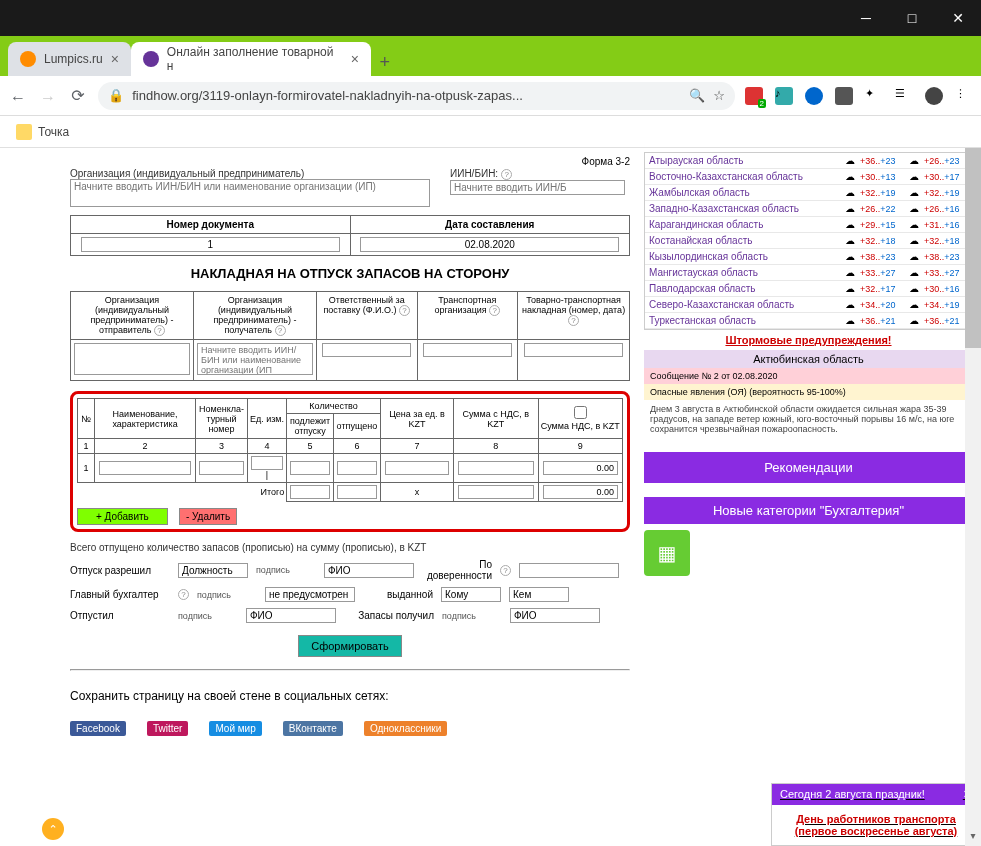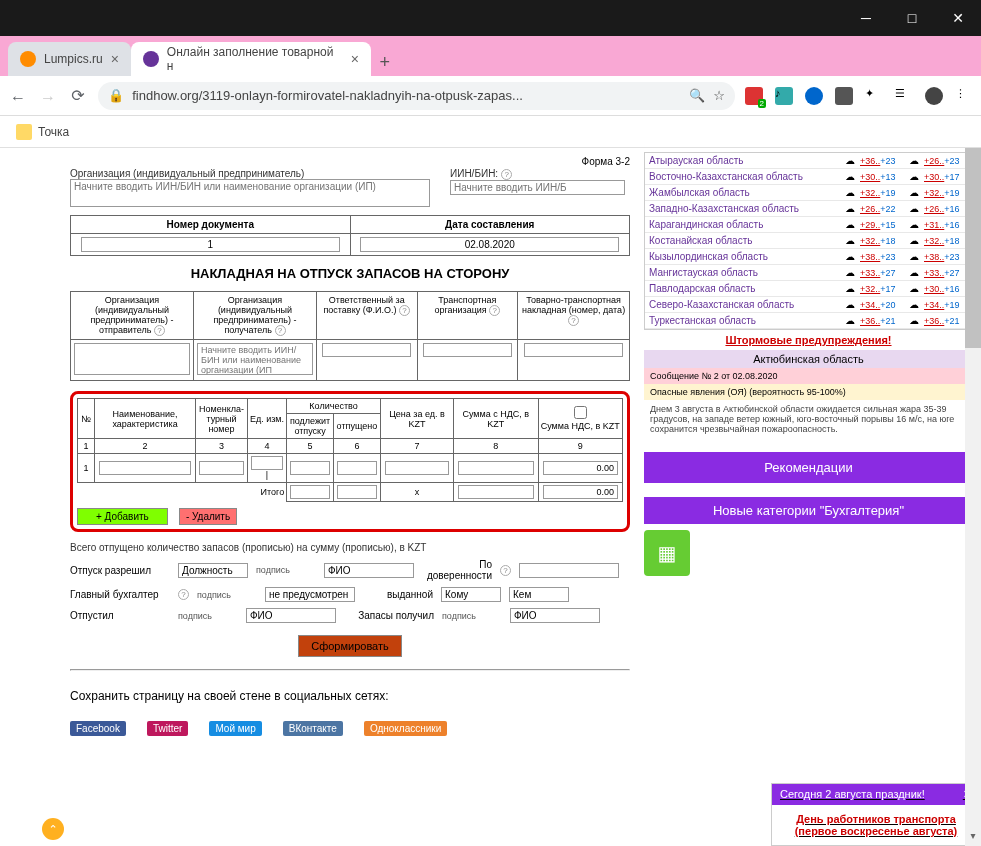--- a/index.html
+++ b/index.html
@@ -2,21 +2,21 @@
 <html><head>
 <meta charset="utf-8">
 <style>
 * { box-sizing: border-box; margin: 0; padding: 0; }
 body { font-family: Arial, sans-serif; font-size: 11px; background: #fff; width: 981px; height: 846px; overflow: hidden; }
 
 
 .titlebar { height: 36px; background: #1a1a1a; display: flex; align-items: flex-end; }
 .window-controls { margin-left: auto; display: flex; color: #fff; }
 .window-controls div { width: 46px; height: 36px; display: flex; align-items: center; justify-content: center; font-size: 14px; }
-.tabs-row { height: 40px; background: #f9a8d4; display: flex; align-items: flex-end; padding-left: 8px; }
+.tabs-row { height: 40px; background: #84cc16; display: flex; align-items: flex-end; padding-left: 8px; }
 .tab { height: 34px; padding: 0 12px; display: flex; align-items: center; gap: 8px; border-radius: 8px 8px 0 0; font-size: 12px; color: #444; max-width: 240px; }
 .tab.active { background: #fff; }
 .tab.inactive { background: #dee1e6; }
 .tab .favicon { width: 16px; height: 16px; border-radius: 50%; }
 .tab .close { font-size: 14px; color: #666; }
 .new-tab { width: 28px; height: 28px; display: flex; align-items: center; justify-content: center; font-size: 18px; color: #555; }
 .addrbar { height: 40px; background: #fff; display: flex; align-items: center; padding: 0 8px; gap: 10px; border-bottom: 1px solid #ddd; }
 .nav-icon { width: 20px; height: 20px; display: flex; align-items: center; justify-content: center; color: #5f6368; font-size: 16px; }
 .url-box { flex: 1; height: 28px; background: #f1f3f4; border-radius: 14px; display: flex; align-items: center; padding: 0 10px; gap: 8px; font-size: 13px; color: #444; }
 .url-box .lock { color: #5f6368; }
@@ -51,34 +51,34 @@
 .items-table { width: 100%; border-collapse: collapse; }
 .items-table td, .items-table th { border: 1px solid #666; padding: 2px; font-size: 9px; text-align: center; }
 .items-table input { width: 95%; font-size: 9px; border: 1px solid #999; text-align: center; }
 .btn-add { background: #7fff00; border: 1px solid #888; padding: 2px 18px; font-size: 10px; cursor: pointer; }
 .btn-del { background: #ff7070; border: 1px solid #888; padding: 2px 6px; font-size: 10px; margin-left: 8px; cursor: pointer; }
 
 .sig-row { display: flex; gap: 8px; margin: 6px 0; align-items: center; font-size: 10px; }
 .sig-label { width: 100px; }
 .sig-sub { width: 60px; font-size: 9px; color: #555; }
 
-.btn-form { background: #c2410c; border: 1px solid #888; padding: 4px 12px; font-size: 11px; cursor: pointer; }
+.btn-form { background: #14b8a6; border: 1px solid #888; padding: 4px 12px; font-size: 11px; cursor: pointer; }
 .btn-row { text-align: center; margin: 12px 0; }
 
 .social-row { margin-top: 18px; font-size: 12px; }
 .social-btns { display: flex; gap: 21px; margin-top: 18px; }
 .social-btns span { padding: 2px 6px; color: #fff; font-size: 10px; border-radius: 2px; }
 
 
 .weather { border: 1px solid #ccc; font-size: 10px; }
 .w-row { display: flex; border-bottom: 1px solid #e8e8e8; padding: 2px 4px; align-items: center; }
 .w-name { flex: 1; color: #663399; }
 .w-ico { width: 20px; text-align: center; }
 .w-temp { width: 44px; font-size: 9px; }
-.t-hi { color: #c00; text-decoration: underline; }
+.t-hi { color: #c00; }
 .t-lo { color: #06c; }
 
 .storm { color: #c00; text-align: center; font-weight: bold; text-decoration: underline; padding: 4px; font-size: 11px; }
 .region-hdr { background: #e8d8f0; text-align: center; padding: 3px; font-size: 11px; }
 .msg-box { background: #ffd0d8; padding: 3px 6px; font-size: 9px; }
 .warn-box { background: #fff4d0; padding: 3px 6px; font-size: 9px; }
 .desc-box { padding: 4px 6px; font-size: 9px; color: #444; }
 
 .reco { background: #8a2be2; color: #fff; text-align: center; padding: 8px; font-size: 13px; margin-top: 14px; }
 .newcat { background: #8a2be2; color: #fff; text-align: center; padding: 6px; font-size: 13px; margin-top: 14px; position: relative; }

